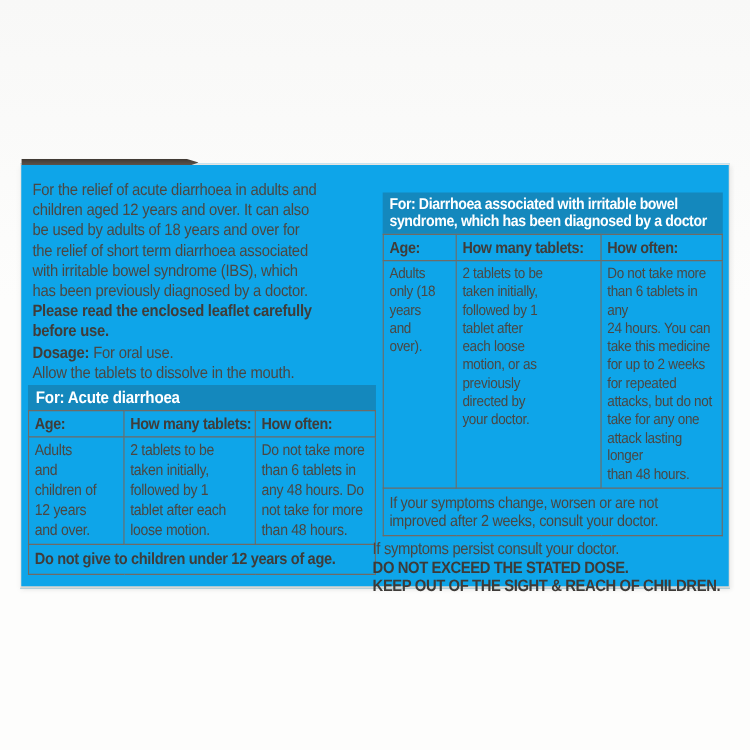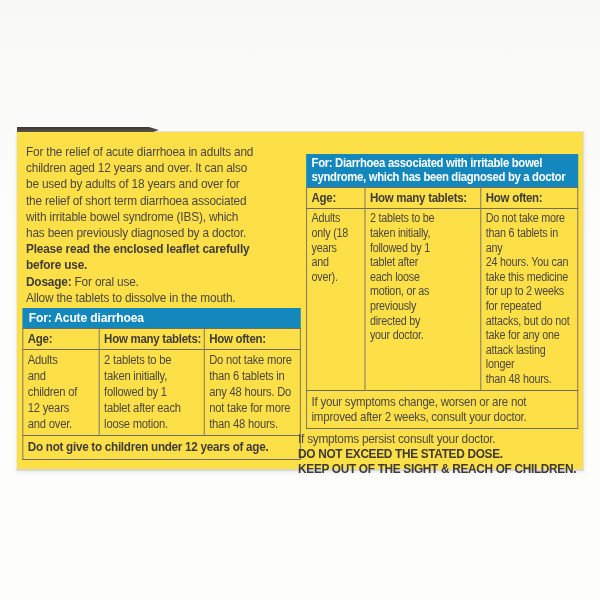--- a/index.html
+++ b/index.html
@@ -5,21 +5,21 @@
   html,body{margin:0;padding:0;}
   body{
     width:600px;height:600px;
     background:linear-gradient(#f8f8f7, #fdfdfc 40%);
     font-family:"Liberation Sans", sans-serif;
     overflow:hidden;position:relative;
     color:#4b4743;
   }
   .package{
     position:absolute;left:16px;top:131px;width:566px;height:337px;
-    background:#fde047;
+    background:#0ea5e9;
     border-top:1px solid #e6e4e0;
     border-left:1px solid #eceae6;
     border-right:1px solid #e2e0db;
     border-bottom:2px solid #d9d7d2;
     box-shadow:0 2px 4px rgba(0,0,0,0.05), 2px 1px 3px rgba(0,0,0,0.03);
   }
   .package-inner{
     position:absolute;left:0;top:0;width:630px;height:337px;
     transform:scaleX(0.898);transform-origin:0 0;
   }

